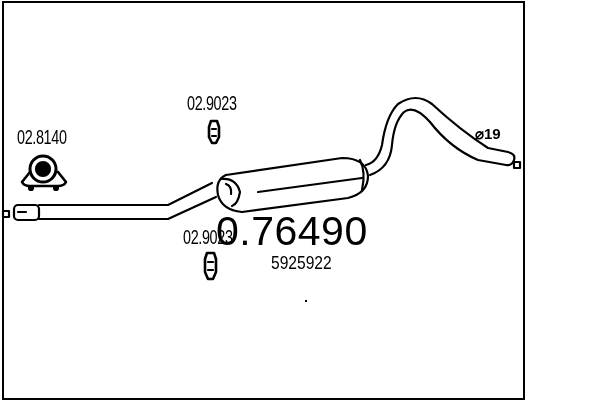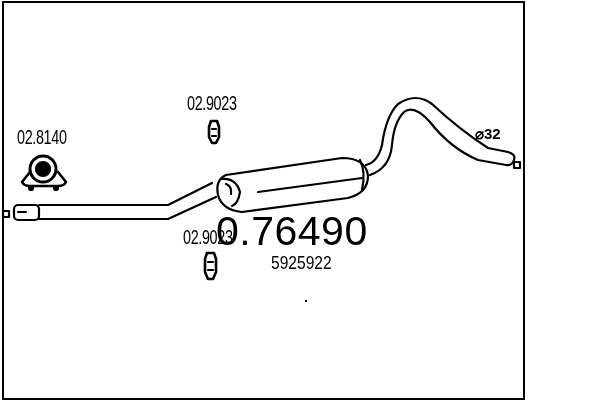--- a/index.html
+++ b/index.html
@@ -64,13 +64,13 @@
 
     <rect x="305" y="300" width="2" height="2" fill="#000" stroke="none"></rect>
   </g>
 </svg>
 
 <div class="label lbl-small" style="left:17px; top:126px;">02.8140</div>
 <div class="label lbl-small" style="left:187px; top:92px;">02.9023</div>
 <div class="label lbl-small" style="left:183px; top:226px;">02.9023</div>
 <div class="label part-number">0.76490</div>
 <div class="label oe-number">5925922</div>
-<div class="label dia">⌀32</div>
+<div class="label dia">⌀19</div>
 
 </body></html>

